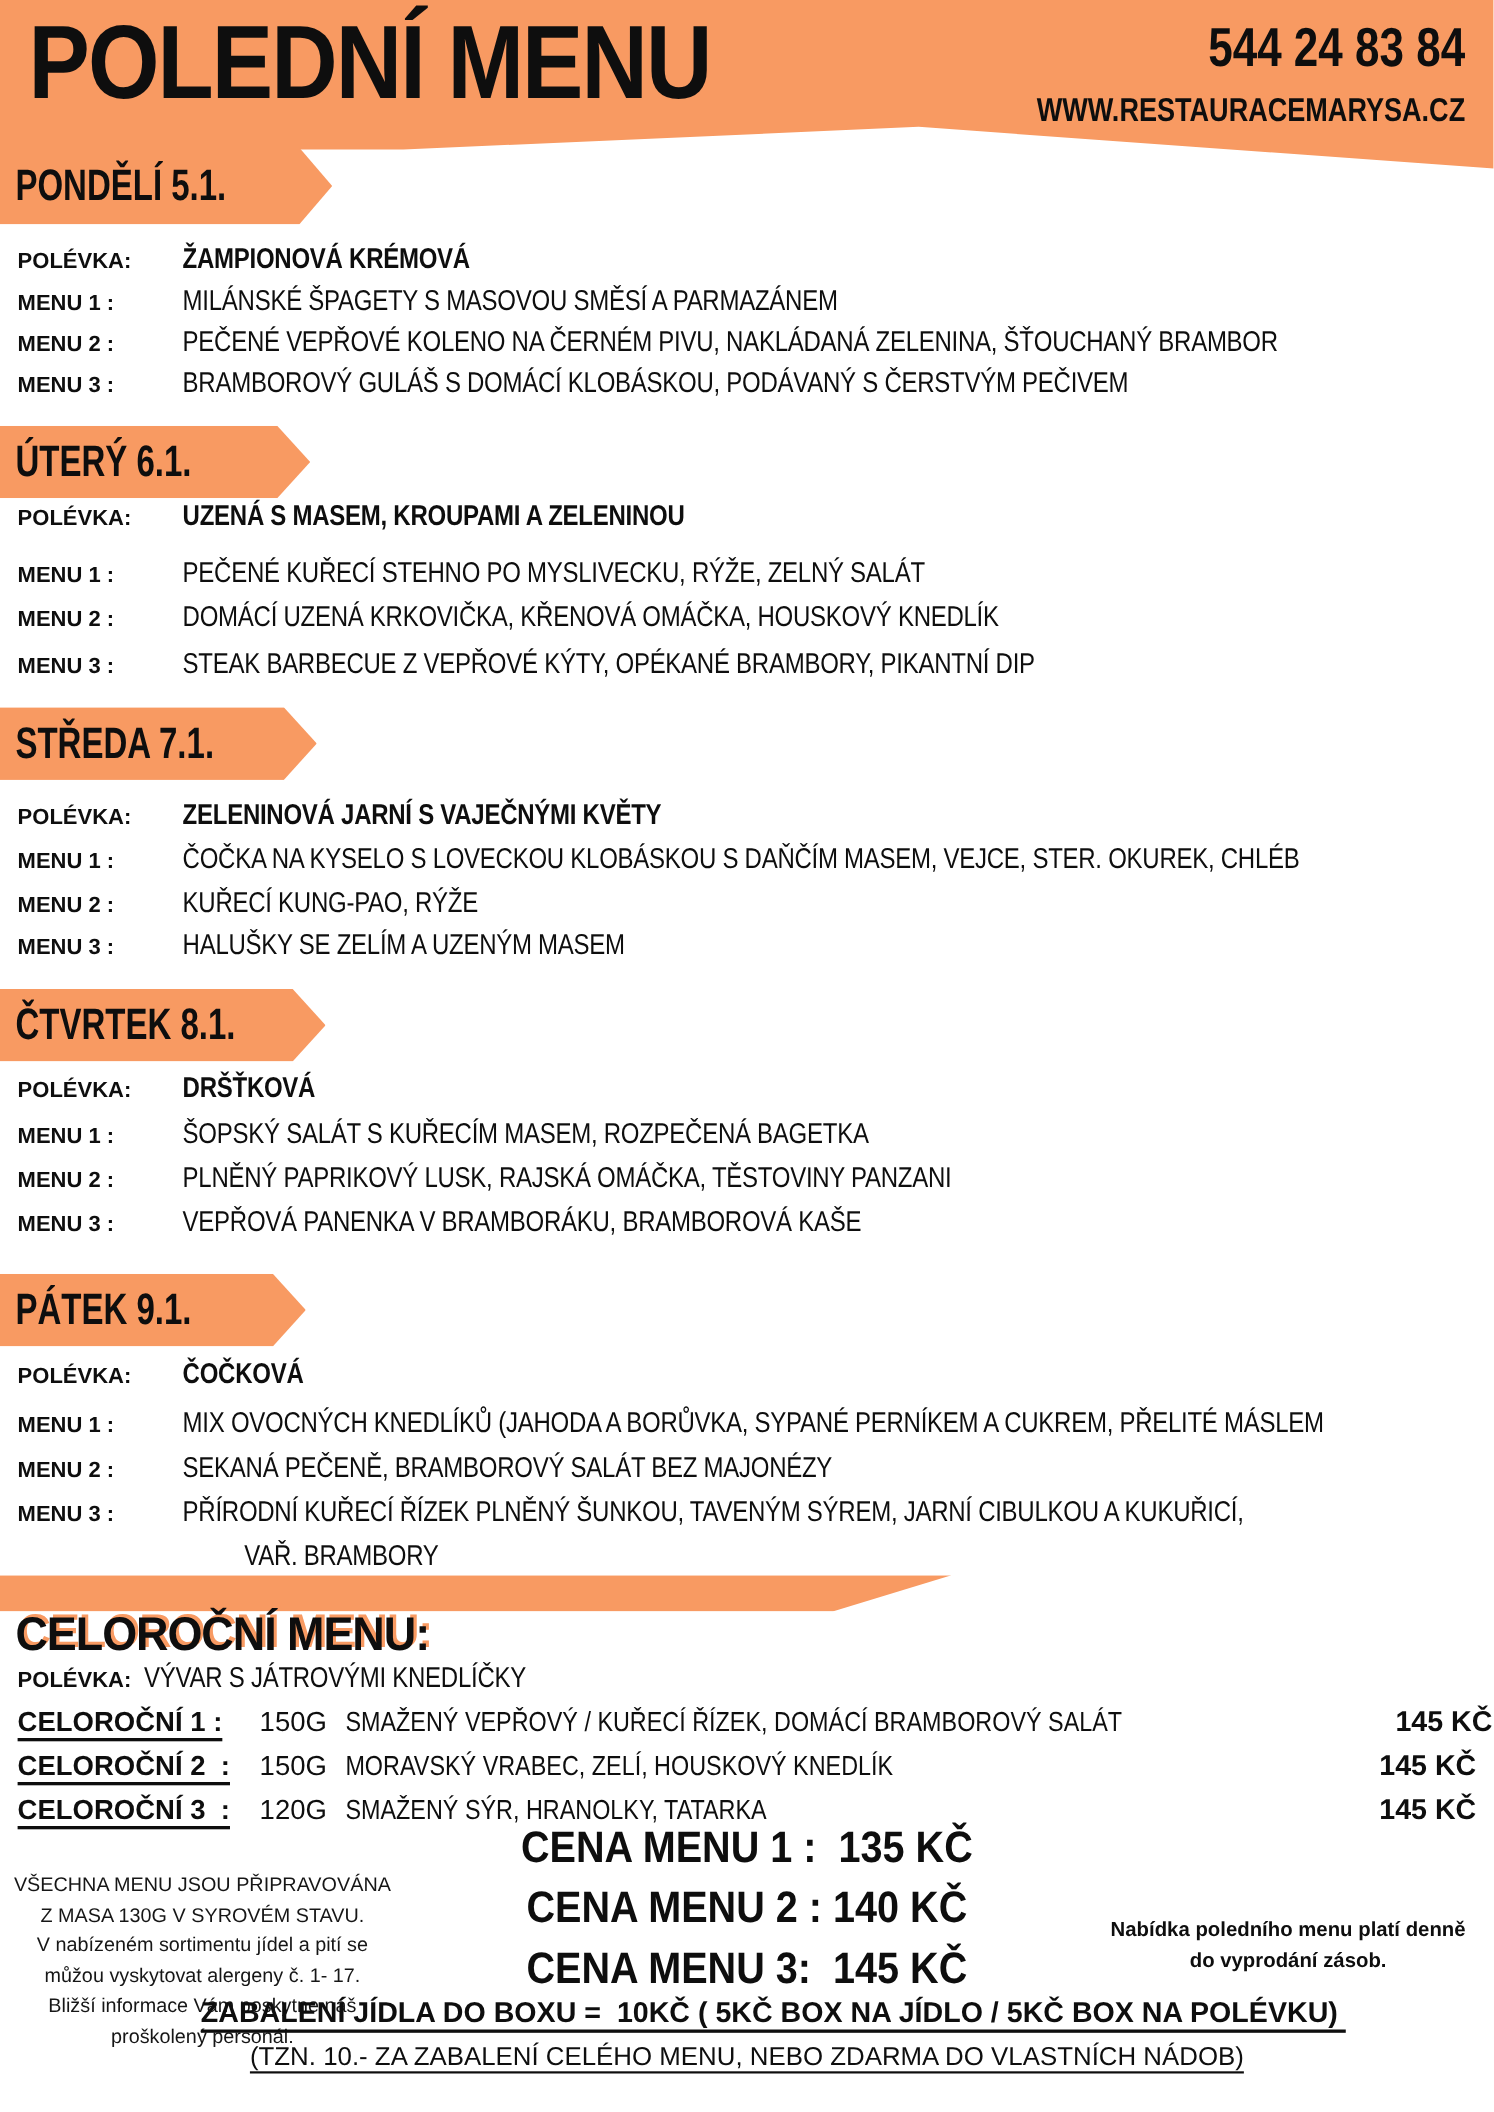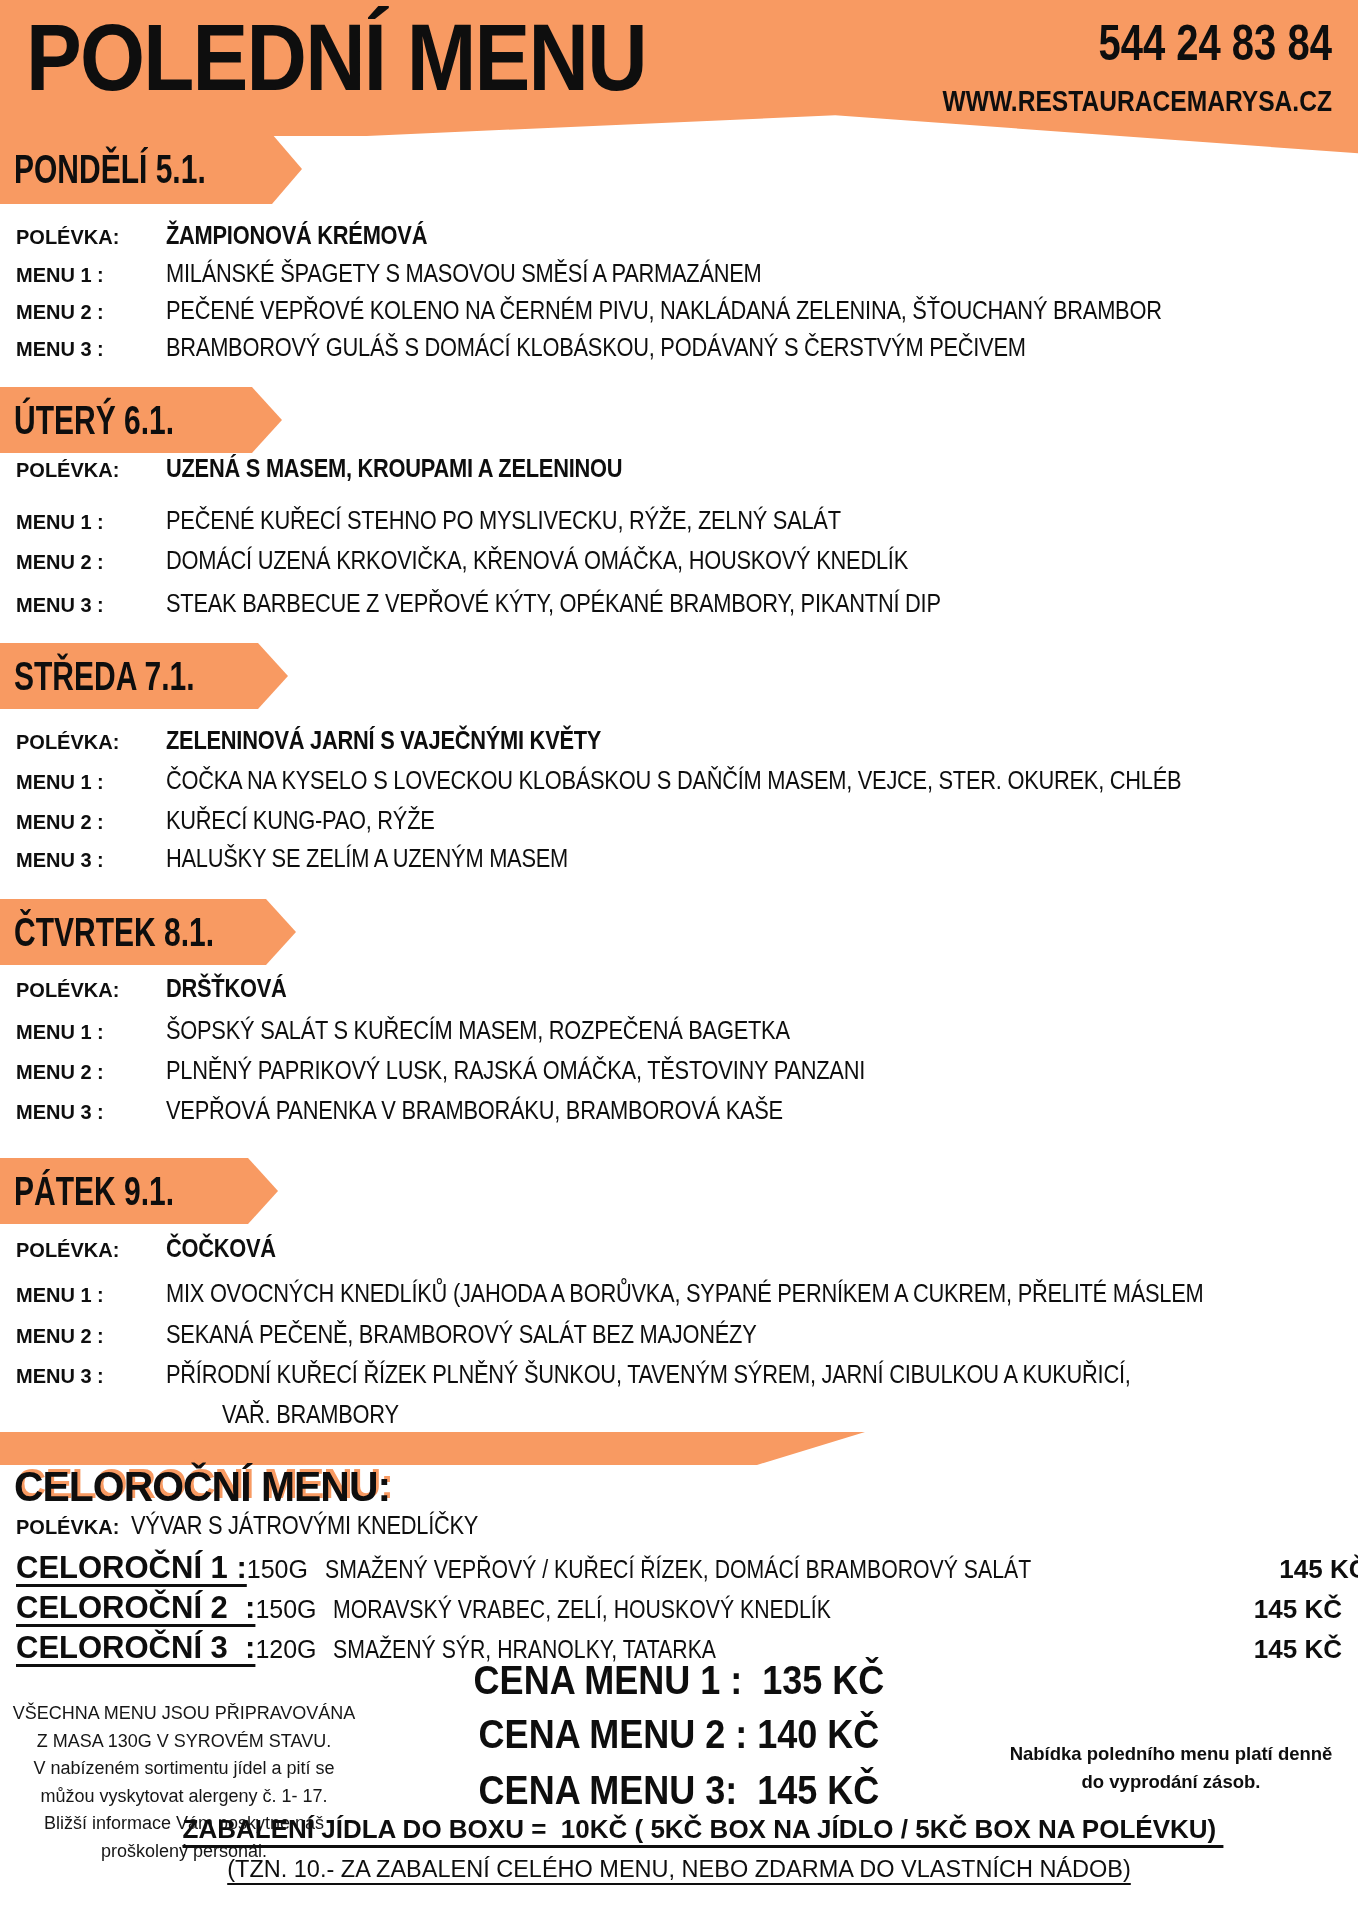--- a/index.html
+++ b/index.html
@@ -49,21 +49,21 @@
   .year-band {
     position:absolute; top:1432px; left:0; width:865px; height:33px; background:var(--orange);
     clip-path:polygon(0 0, 100% 0, calc(100% - 108px) 100%, 0 100%);
   }
   .year-title {
     position:absolute; top:1462px; left:14px; font-size:43px; font-weight:700; letter-spacing:-1px;
     text-shadow:3px -3px 0 var(--orange); transform:scaleX(.95); transform-origin:left top; white-space:nowrap;
   }
   .yrow { position:absolute; left:16px; width:1326px; display:flex; align-items:baseline; }
   .ylbl {
-    flex:0 0 220px; font-size:31px; font-weight:700; white-space:pre;
+    flex:0 0 220px; font-size:25px; font-weight:700; white-space:pre;
     text-decoration:underline; text-decoration-thickness:3px; text-underline-offset:6px;
   }
   .yweight { flex:0 0 78px; font-size:25px; font-weight:400; }
   .ytext { flex:1 1 auto; font-size:25px; font-weight:400; white-space:nowrap;
            transform:scaleX(.85); transform-origin:left center; }
   .yprice { flex:0 0 212px; font-size:26px; font-weight:700; text-align:right; white-space:pre; }
   
   .cena {
     position:absolute; left:0; width:1358px; text-align:center; font-size:40px; font-weight:700;
     white-space:pre; transform:scaleX(.9); transform-origin:center top;

